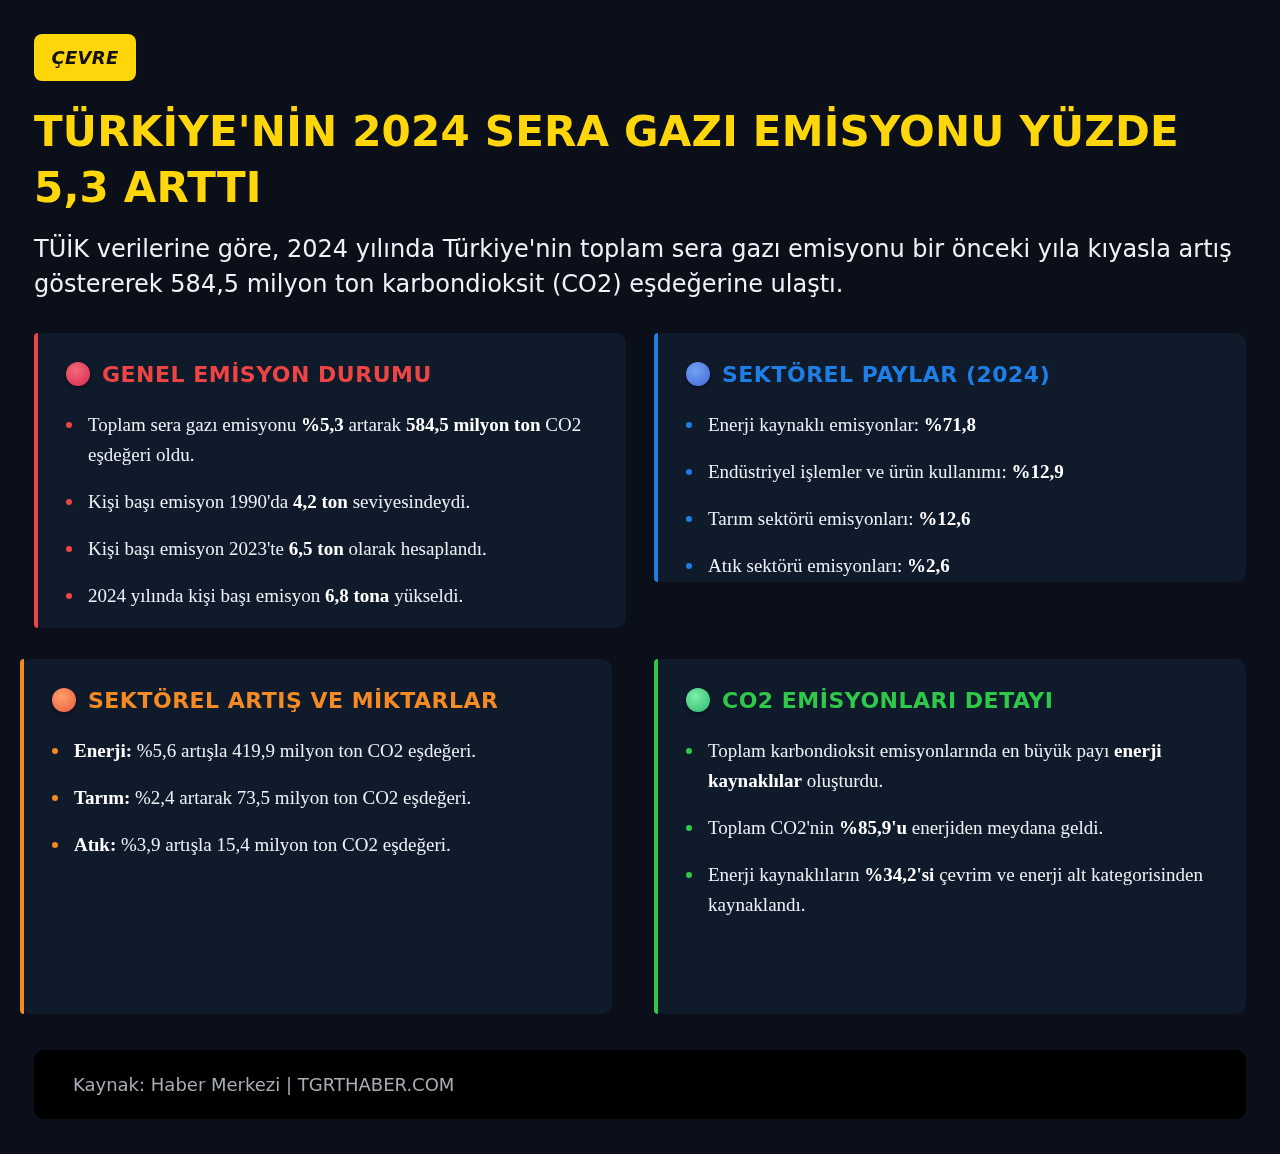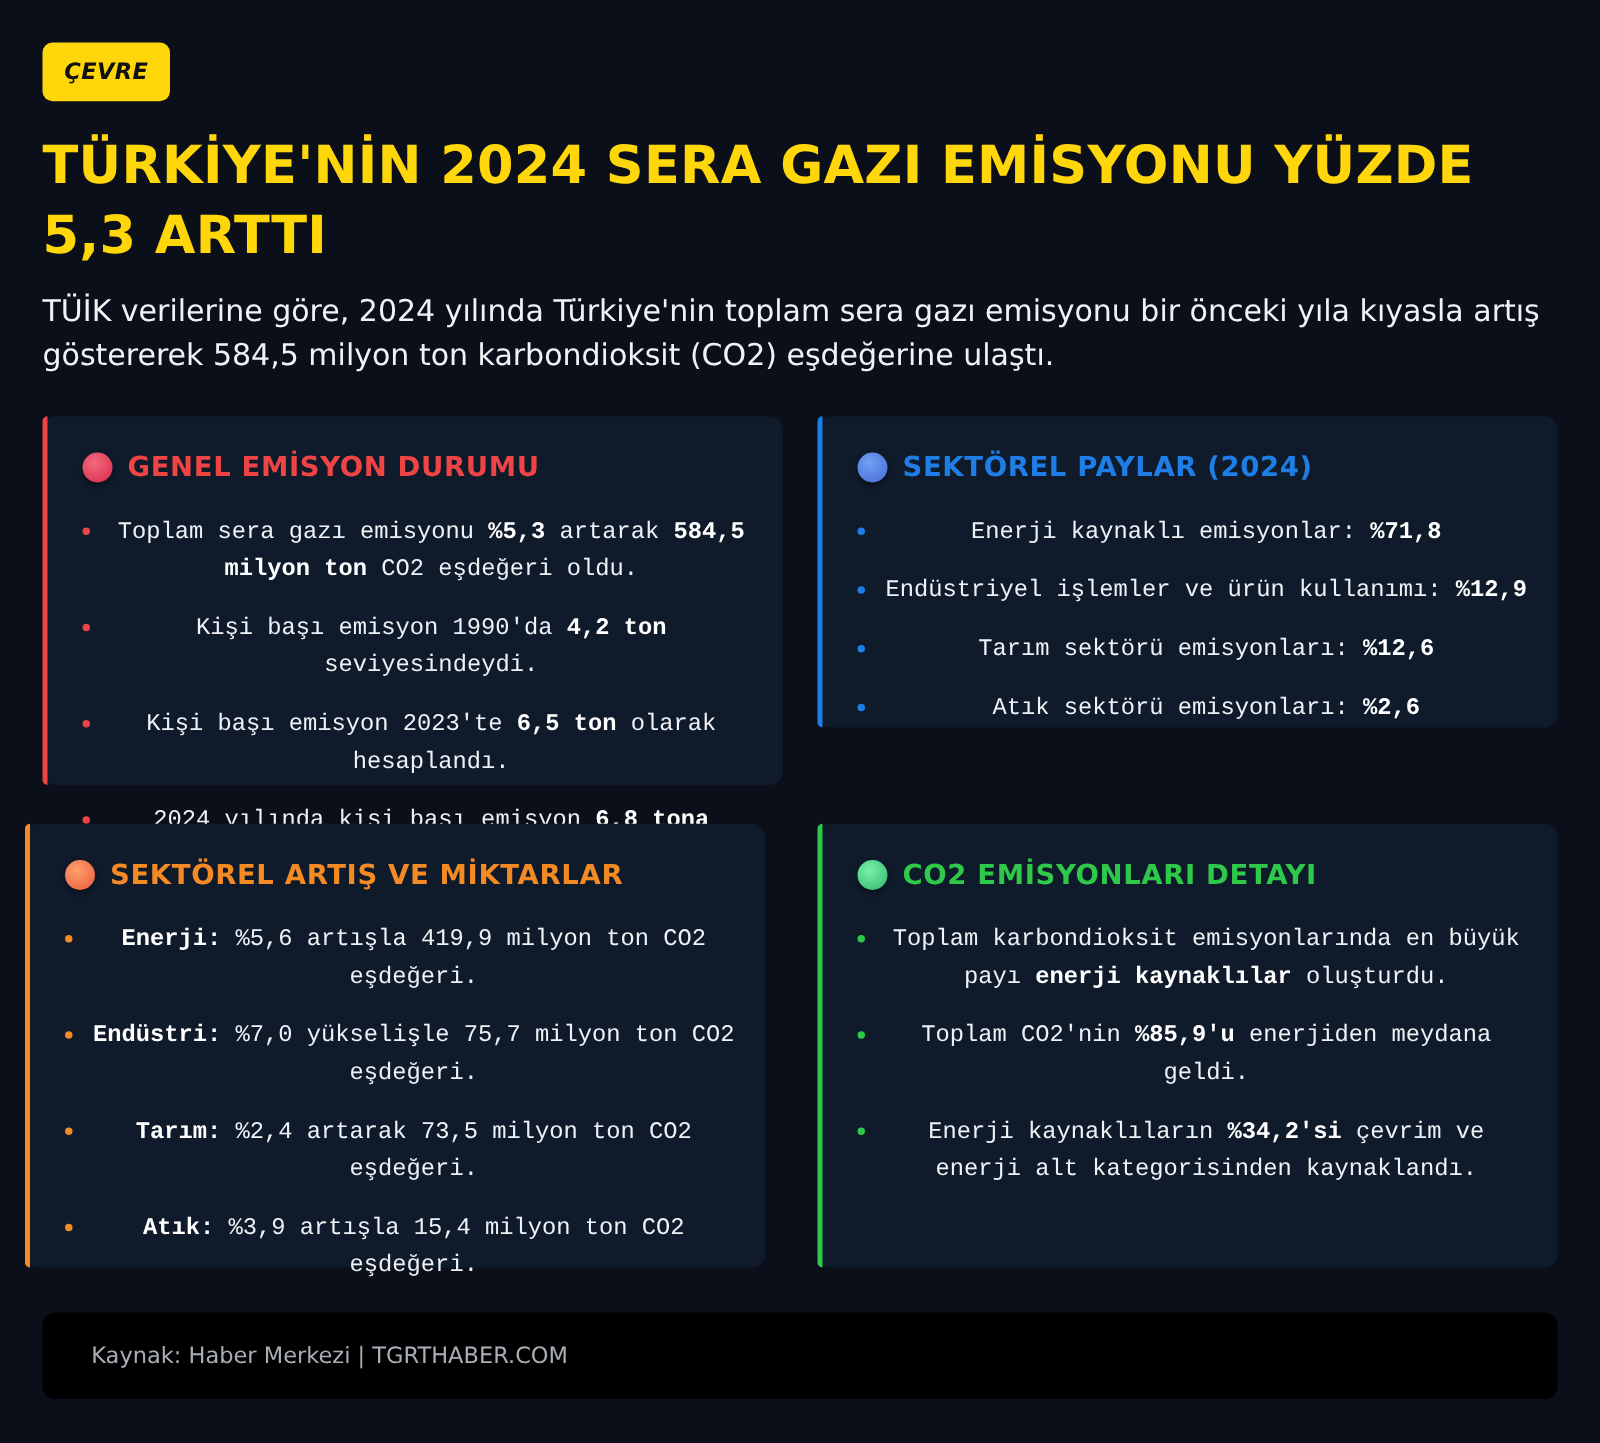--- a/index.html
+++ b/index.html
@@ -38,21 +38,21 @@
       width: 24px; height: 24px; border-radius: 50%; margin-right: 12px;
       box-shadow: 0 2px 4px rgba(0,0,0,0.4);
     }
     .card-title {
       font-weight: 800; font-size: 22px; letter-spacing: 0.5px;
       color: var(--accent); font-family: "DejaVu Sans", sans-serif;
     }
     .card ul { list-style: none; margin-top: 20px; }
     .card li {
       position: relative; padding-left: 22px; font-size: 19px; line-height: 30px;
-      margin-bottom: 17px; color: #eef1f5; font-family: Liberation Mono, monospace; text-align: center;
+      margin-bottom: 17px; color: #eef1f5; font-family: Liberation Serif, serif;
     }
     .card li::before {
       content: ""; position: absolute; left: 0; top: 12px; width: 6px; height: 6px;
       border-radius: 50%; background: var(--accent);
     }
     .card li b { font-weight: 700; color: #ffffff; }
 
     #c1 { left: 34px; top: 333px; width: 592px; height: 295px; --accent: #ef4444; }
     #c2 { left: 654px; top: 333px; width: 592px; height: 249px; --accent: #1e7ee6; }
     #c3 { left: 20px; top: 659px; width: 592px; height: 355px; --accent: #f38a24; }
@@ -103,21 +103,20 @@
     </ul>
 </section>
 
 <section class="card" id="c3">
   <div class="card-head">
     <span class="dot"></span>
     <h2 class="card-title">SEKTÖREL ARTIŞ VE MİKTARLAR</h2>
   </div>
   <ul>
       <li><b>Enerji:</b> %5,6 artışla 419,9 milyon ton CO2 eşdeğeri.</li>
-      <li><b>Endüstri:</b> %7,0 yükselişle 75,7 milyon ton CO2 eşdeğeri.</li>
       <li><b>Tarım:</b> %2,4 artarak 73,5 milyon ton CO2 eşdeğeri.</li>
       <li><b>Atık:</b> %3,9 artışla 15,4 milyon ton CO2 eşdeğeri.</li>
     </ul>
 </section>
 
 <section class="card" id="c4">
   <div class="card-head">
     <span class="dot"></span>
     <h2 class="card-title">CO2 EMİSYONLARI DETAYI</h2>
   </div>

